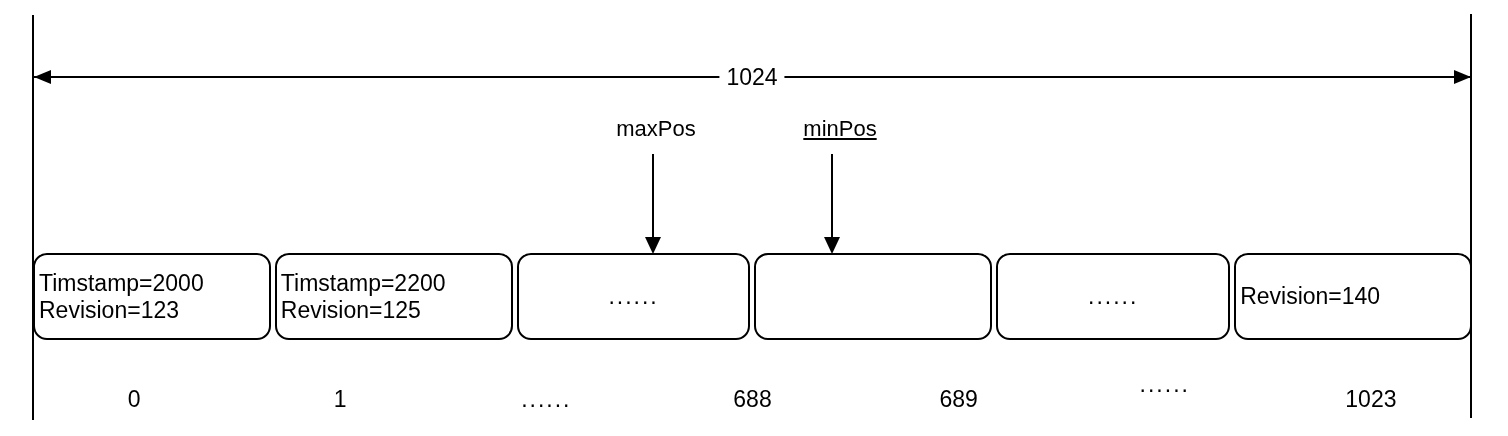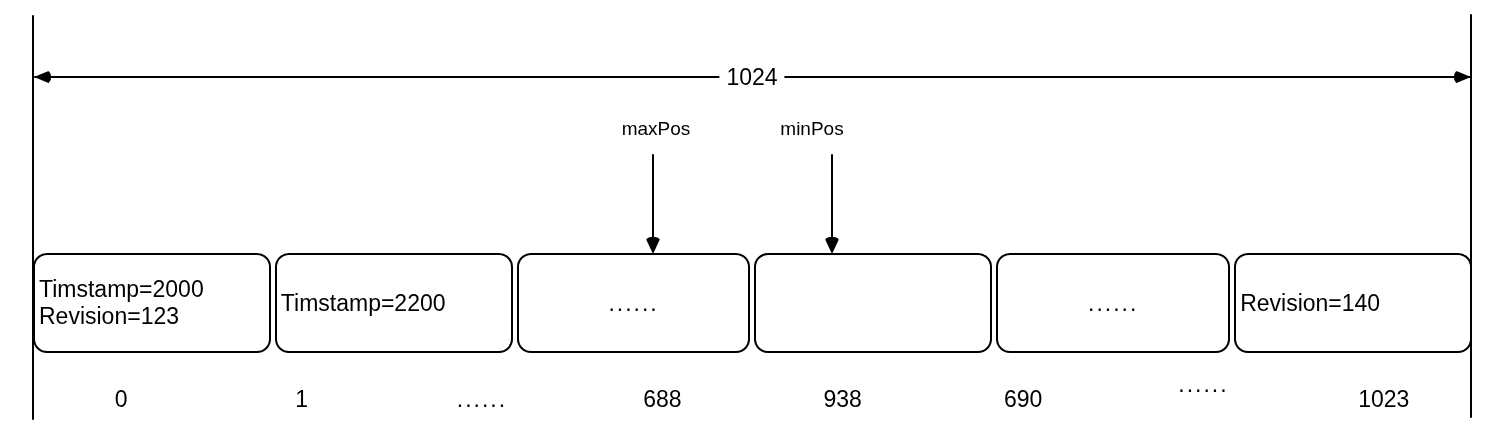--- a/index.html
+++ b/index.html
@@ -1,15 +1,15 @@
 <!DOCTYPE html>
 <html><head>
 <meta charset="utf-8">
 <style>
-  * { margin:0; padding:0; box-sizing:border-box;border-radius:6px; }
+  * { margin:0; padding:0; box-sizing:border-box; }
   html,body { background:#ffffff; }
   body {
     font-family:"Liberation Sans","DejaVu Sans",sans-serif;
     color:#000000;
   }
   .canvas {
     position:relative;
     width:1508px; height:436px;
     background:#ffffff;
     overflow:hidden;
@@ -40,41 +40,41 @@
     background:#ffffff;
     padding:0 7px;
     font-size:23px;
     white-space:nowrap;
   }
 
   
   .pointer-label {
     position:absolute; top:129px;
     transform:translate(-50%,-50%);
-    font-size:19px;
+    font-size:22px;
     white-space:nowrap;
   }
   .pointer-label.max { left:656px; }
-  .pointer-label.min { left:812px; }
+  .pointer-label.min { left:840px;text-decoration:underline; }
   .pointer-line { position:absolute; top:154px; width:2px; height:85px; background:#000; }
   .pointer-line.max { left:652px; }
   .pointer-line.min { left:831px; }
   .down-ah {
     position:absolute; top:237px; width:0; height:0;
     border-left:8px solid transparent;
     border-right:8px solid transparent;
     border-top:17px solid #000;
   }
   .down-ah.max { left:645px; }
   .down-ah.min { left:824px; }
 
   
   .slots {
     position:absolute; left:33px; top:253px;
-    width:1439px; height:100px;
+    width:1439px; height:87px;
     display:flex; gap:4px;
   }
   .slot {
     flex:1;
     border:2px solid #000;
     border-radius:14px;
     background:#ffffff;
     display:flex; flex-direction:column; justify-content:center;
     padding-left:4px;
     font-size:23px; line-height:27px;
@@ -118,38 +118,38 @@
   <div class="pointer-line min"></div>
   <div class="down-ah min"></div>
 
   <div class="slots">
     <div class="slot">
       <span>Timstamp=2000</span>
       <span>Revision=123</span>
     </div>
     <div class="slot">
       <span>Timstamp=2200</span>
+      <span>Revision=125</span>
     </div>
     <div class="slot ellipsis">
       <span>......</span>
     </div>
     <div class="slot">
     </div>
     <div class="slot ellipsis">
       <span>......</span>
     </div>
     <div class="slot">
       <span>Revision=140</span>
     </div>
   </div>
 
   <div class="indices">
     <div class="idx">0</div>
     <div class="idx">1</div>
     <div class="idx dots">......</div>
     <div class="idx">688</div>
-    <div class="idx">938</div>
-    <div class="idx">690</div>
+    <div class="idx">689</div>
     <div class="idx raised">......</div>
     <div class="idx">1023</div>
   </div>
 
 </div>
 
 </body></html>

